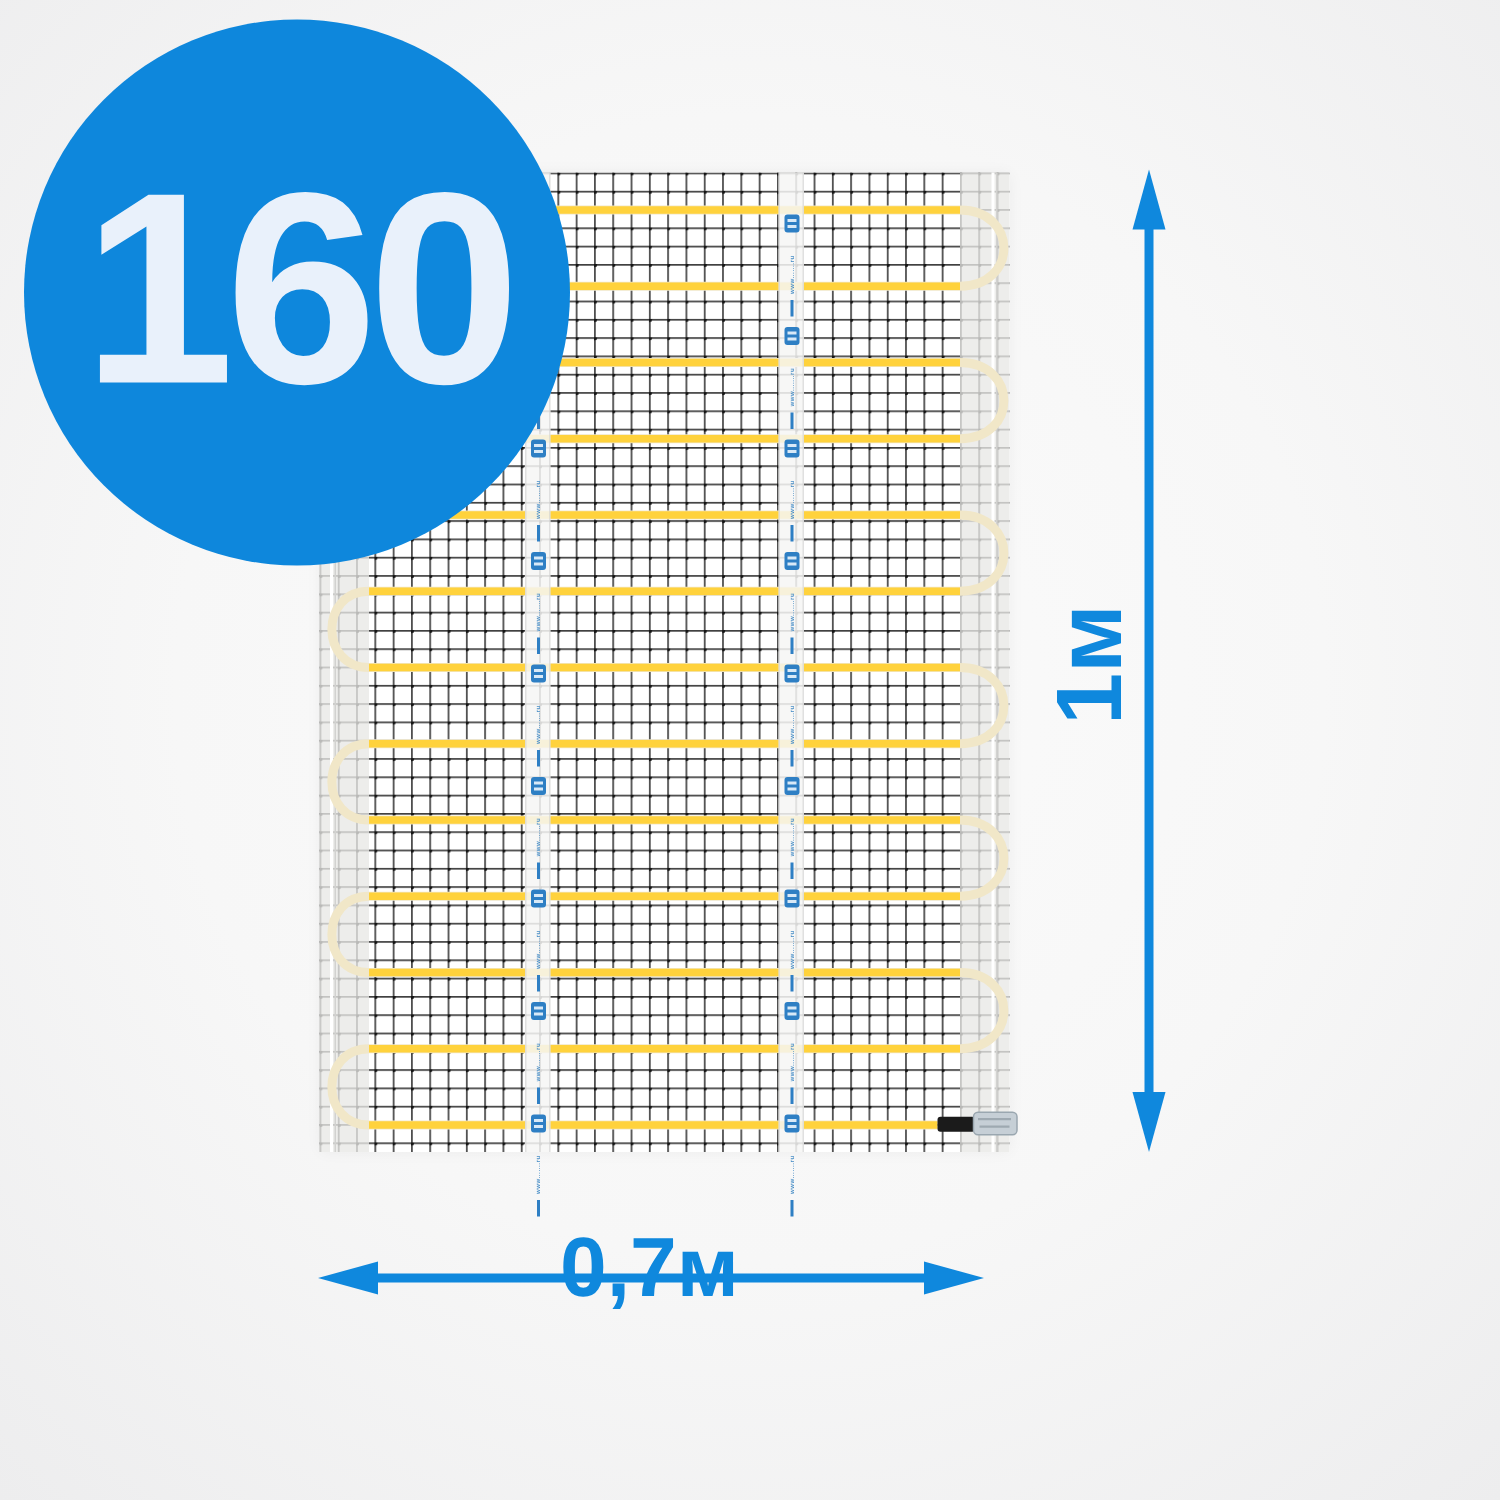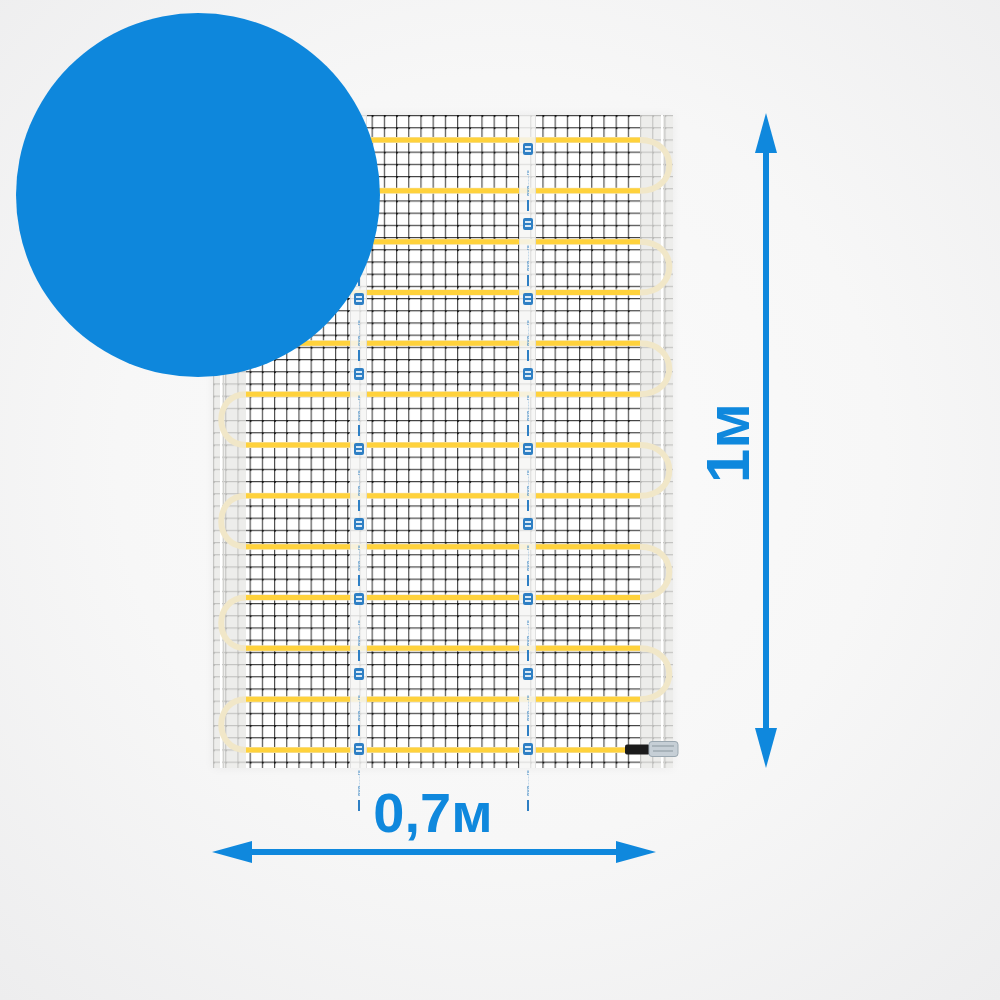--- a/index.html
+++ b/index.html
@@ -59,21 +59,21 @@
   .tri-down{left:755px;top:728px;border-left:11px solid transparent;border-right:11px solid transparent;border-top:40px solid var(--blue);}
   .hline{left:246px;top:849px;width:374px;height:6px;background:var(--blue);}
   .tri-left{left:212px;top:841px;border-top:11px solid transparent;border-bottom:11px solid transparent;border-right:40px solid var(--blue);}
   .tri-right{left:616px;top:841px;border-top:11px solid transparent;border-bottom:11px solid transparent;border-left:40px solid var(--blue);}
   .dim-label{color:var(--blue);font-weight:bold;position:absolute;z-index:2;white-space:nowrap;}
   .label-h{
     left:727px;top:443px;font-size:62px;
     transform:translate(-50%,-50%) rotate(-90deg);
   }
   .label-w{
-    left:433px;top:780px;font-size:56px;transform:translateX(-50%);
+    left:433px;top:812px;font-size:56px;transform:translateX(-50%);
   }
 </style>
 </head>
 <body>
 
 <div class="mat">
   <svg id="mat-svg" width="470" height="653" viewBox="0 0 470 653">
     <defs>
       <pattern id="mesh" width="12.2" height="12.2" patternUnits="userSpaceOnUse">
         <path d="M0 0.6 H12.2 M0.6 0 V12.2" stroke="#2b2b2b" stroke-width="1.1" fill="none" opacity="0.9"></path>
@@ -202,20 +202,21 @@
       </div>
       <div class="tape-block" style="top: 628px;">
         <div class="tape-logo"></div>
         <div class="tape-text">www.......ru</div>
         <div class="tape-divider"></div>
       </div>
     </div>
 </div>
 
 <div class="badge" style="background: linear-gradient(150deg, rgb(14, 135, 220) 0%, rgb(14, 135, 220) 100%);">
+  <div class="badge-value">160</div>
 </div>
 
 <div class="dim vline"></div>
 <div class="tri tri-up"></div>
 <div class="tri tri-down"></div>
 <div class="dim-label label-h">1м</div>
 
 <div class="dim hline"></div>
 <div class="tri tri-left"></div>
 <div class="tri tri-right"></div>

